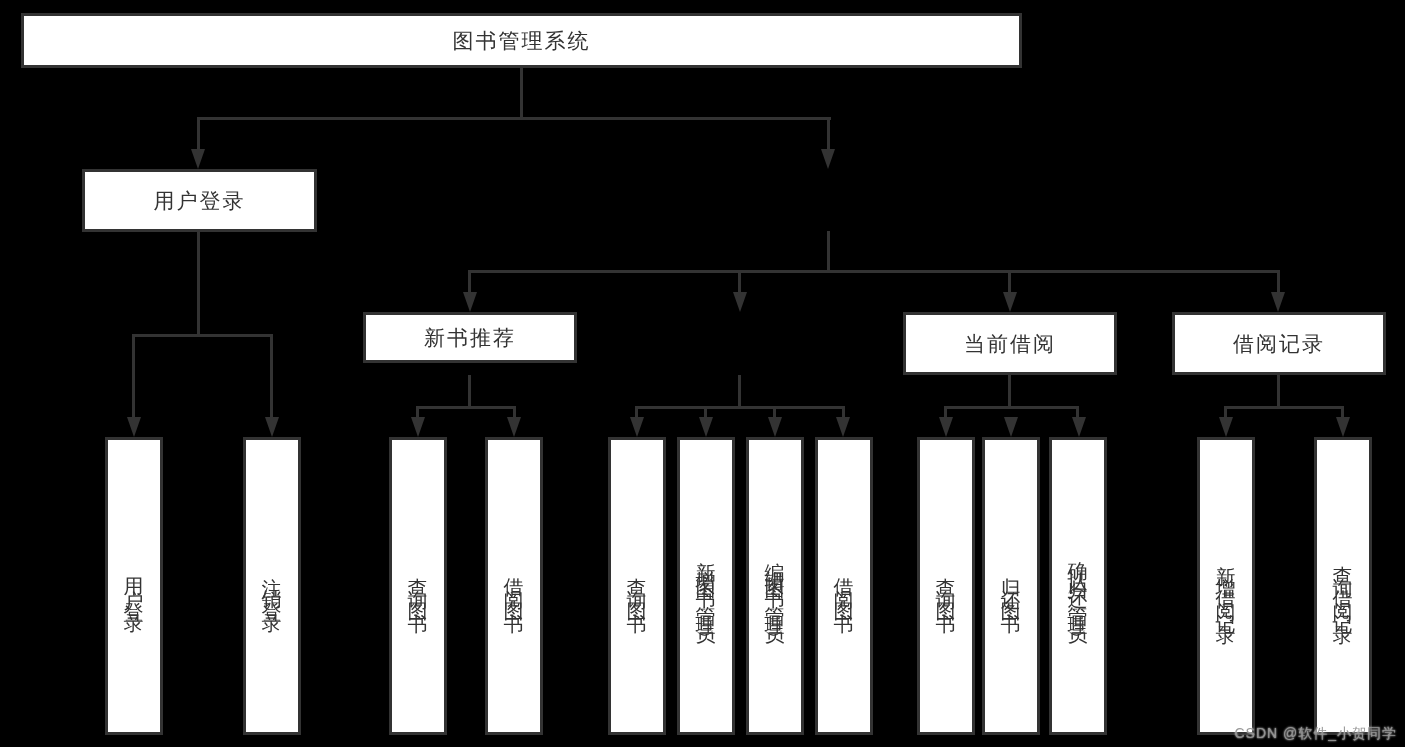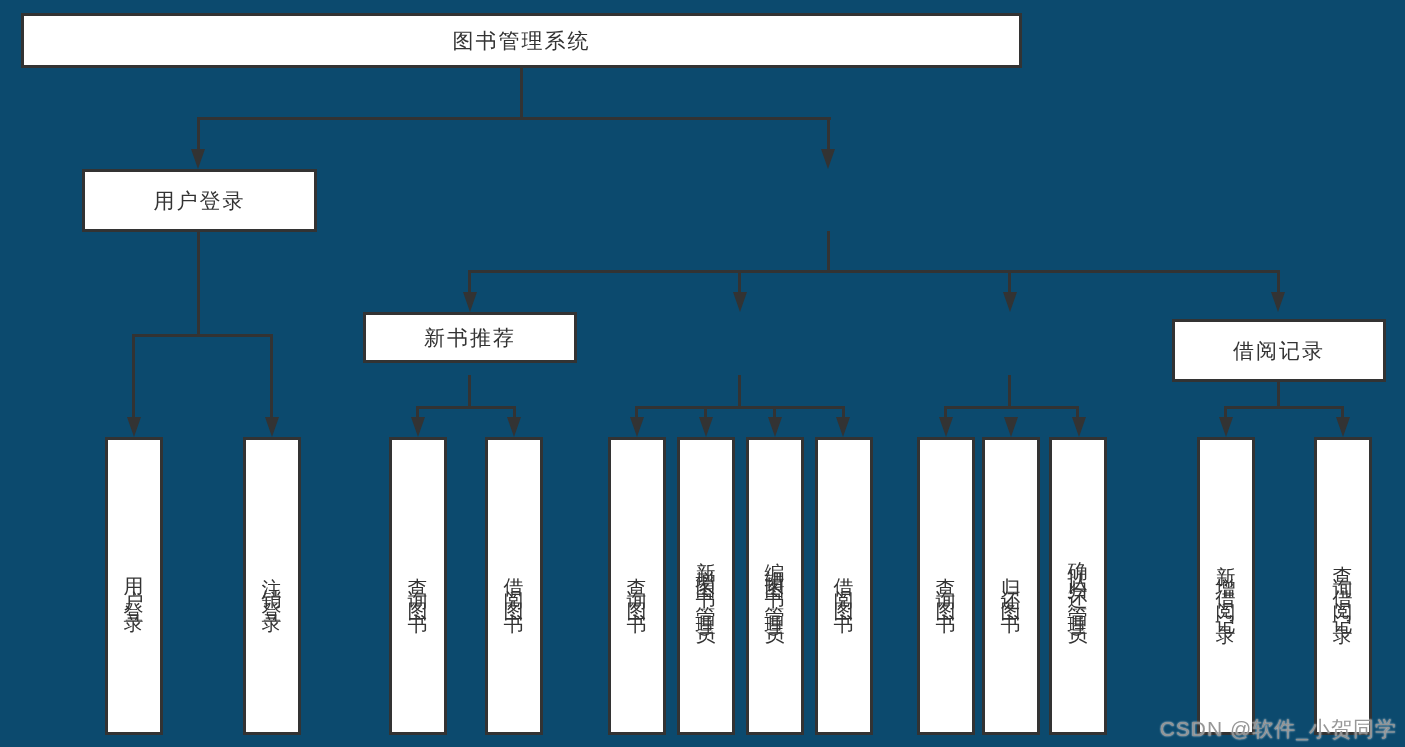--- a/index.html
+++ b/index.html
@@ -1,19 +1,19 @@
 <!DOCTYPE html>
 <html><head>
 <meta charset="utf-8">
 <style>
   html,body{margin:0;padding:0;background:#ffffff;}
   .stage{
     position:relative;
     width:1405px;height:747px;
-    background:#0c4a6e;
+    background:#000000;
     font-family:"Liberation Sans","DejaVu Sans",sans-serif;
     overflow:hidden;
   }
   .box{
     position:absolute;
     box-sizing:border-box;
     background:#ffffff;
     border:3px solid #333333;
     color:#333333;
     display:flex;
@@ -39,21 +39,21 @@
   .ah{
     position:absolute;
     width:0;height:0;
     border-left:7px solid transparent;
     border-right:7px solid transparent;
     border-top:20px solid #333333;
   }
   .watermark{
     position:absolute;
     right:8px;bottom:4px;
-    font-size:21px;
+    font-size:14px;
     color:rgba(145,145,145,0.95);
     letter-spacing:1px;
     z-index:10;
     text-shadow:0 0 2px #ffffff;
   }
 </style>
 </head>
 <body>
 
 <div class="stage">
@@ -120,21 +120,24 @@
     <span>图书管理系统</span>
   </div>
 
   <div class="box hbox" style="left:82px;top:169px;width:235px;height:63px;">
     <span>用户登录</span>
   </div>
 
   <div class="box hbox" style="left:363px;top:312px;width:214px;height:51px;">
     <span>新书推荐</span>
   </div>
-  <div class="box hbox" style="left:1172px;top:312px;width:214px;height:63px;margin-top:7px;">
+  <div class="box hbox" style="left:903px;top:312px;width:214px;height:63px;">
+    <span>当前借阅</span>
+  </div>
+  <div class="box hbox" style="left:1172px;top:312px;width:214px;height:63px;">
     <span>借阅记录</span>
   </div>
 
   <div class="box vbox" style="left:105px;top:437px;width:58px;height:298px;">
     <span>用户登录</span>
   </div>
   <div class="box vbox" style="left:243px;top:437px;width:58px;height:298px;">
     <span>注销登录</span>
   </div>
 

